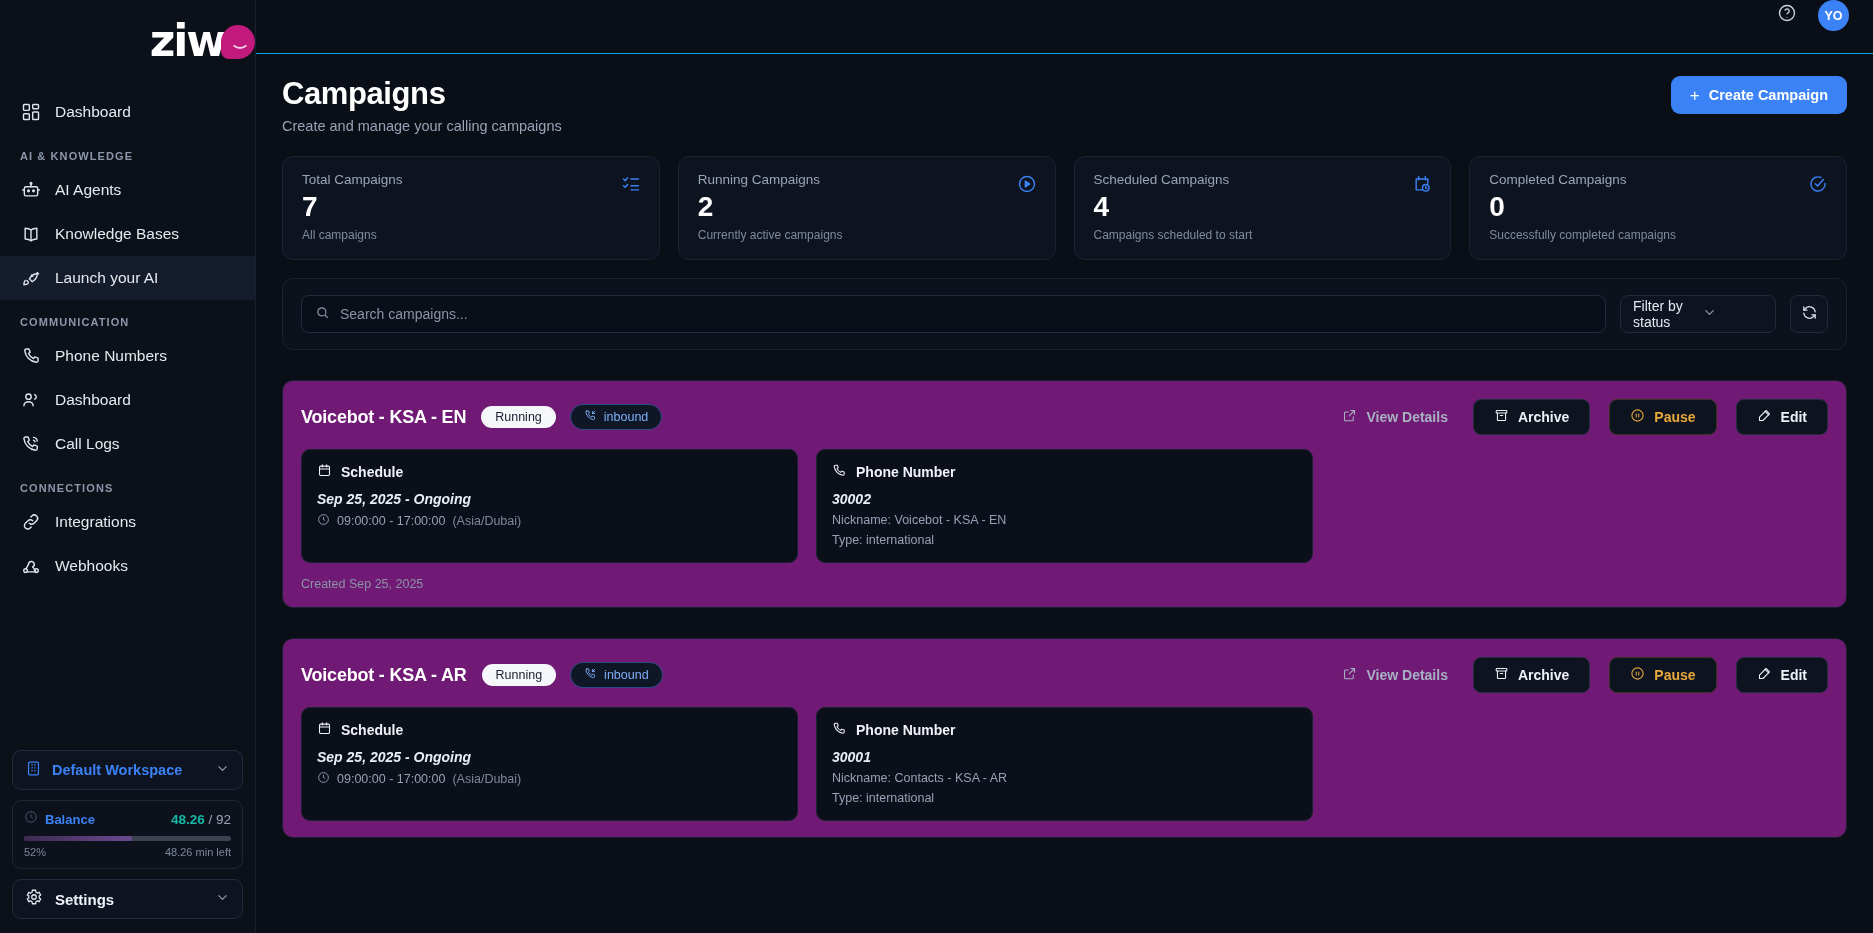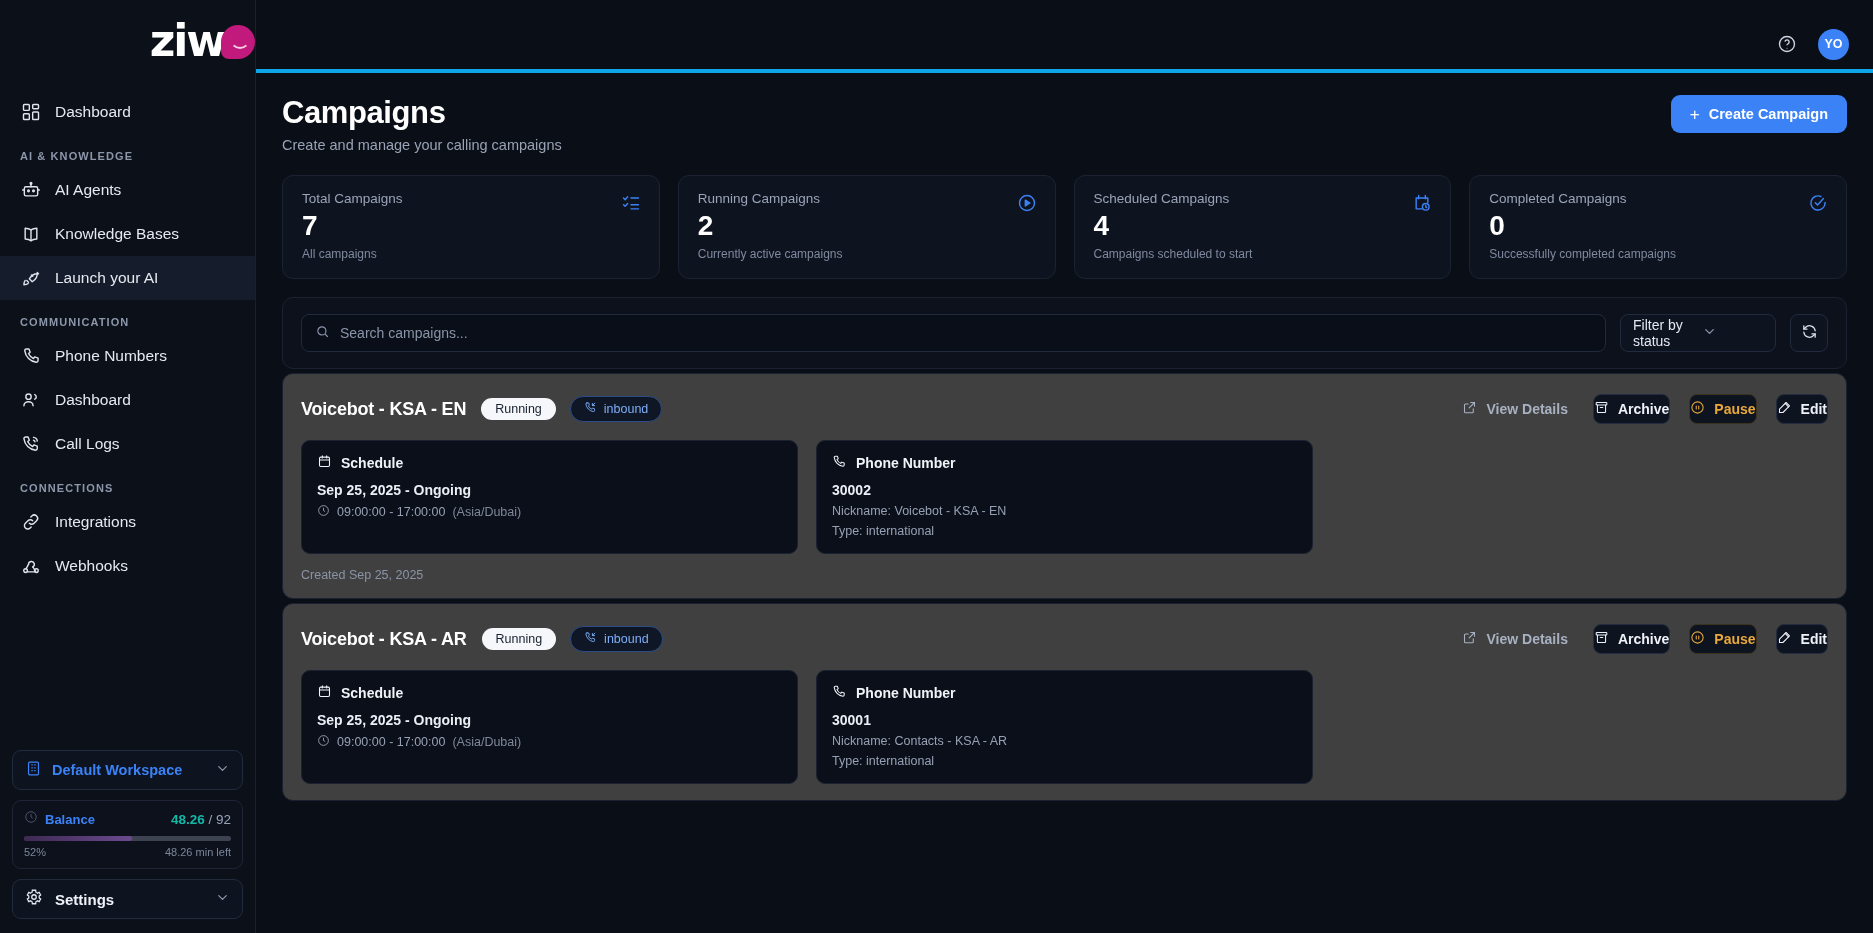--- a/index.html
+++ b/index.html
@@ -83,23 +83,23 @@
     border: 1px solid #222b3d; border-radius: 9px;
     height: 40px; display: flex; align-items: center; gap: 12px;
     padding: 0 12px; cursor: pointer; background: #0e1320;
   }
   .settings-box .sic svg { width: 18px; height: 18px; stroke: #e4e8f1; fill: none; stroke-width: 1.7; }
   .settings-label { flex: 1; font-size: 15px; font-weight: 700; color: #eef1f7; }
 
   
   .main { flex: 1; height: 933px; display: flex; flex-direction: column; background: #0a0e17; overflow: hidden; }
   .topbar {
-    height: 54px; min-height: 54px; border-bottom: 4px solid #0ea5e9;
-    display: flex; align-items: center; justify-content: flex-end;
-    padding: 0 24px; gap: 18px; margin-top: 19px;
+    height: 54px; min-height: 54px; border-bottom: 1px solid #0ea5e9;
+    display: flex; align-items: flex-start; justify-content: flex-end;
+    padding: 0 24px; gap: 18px;
   }
   .help-btn { width: 26px; height: 26px; display: flex; align-items: center; justify-content: center; cursor: pointer; }
   .help-btn svg { width: 20px; height: 20px; stroke: #cfd6e3; fill: none; stroke-width: 1.6; }
   .avatar {
     width: 31px; height: 31px; border-radius: 50%; background: #3b82f6;
     color: #fff; font-size: 12.5px; font-weight: 700;
     display: flex; align-items: center; justify-content: center; cursor: pointer;
   }
   .content { flex: 1; overflow: hidden; padding: 22px 26px 0 26px; }
 
@@ -146,59 +146,59 @@
     cursor: pointer; gap: 8px;
   }
   .select-box span { flex: 1; font-size: 14px; color: #e3e8f1; }
   .refresh-btn {
     width: 38px; height: 38px; background: #0e1320; border: 1px solid #222b3d;
     border-radius: 8px; display: flex; align-items: center; justify-content: center; cursor: pointer;
   }
   .refresh-btn svg { width: 17px; height: 17px; stroke: #dbe1ec; fill: none; stroke-width: 1.8; stroke-linecap: round; stroke-linejoin: round; }
 
   .camp-card {
-    background: #404040; border: 1px solid #1a2130; border-radius: 11px;
-    margin-top: 4px; padding: 18px 18px 16px 18px;
+    background: #701a75; border: 1px solid #1a2130; border-radius: 11px;
+    margin-top: 30px; padding: 18px 18px 16px 18px;
   }
   .camp-head { display: flex; align-items: center; }
   .camp-title { font-size: 18px; font-weight: 700; color: #ffffff; margin-right: 15px; letter-spacing: -0.2px; }
   .pill-status {
     background: #f5f7fa; color: #17202f; font-size: 12.5px; font-weight: 400;
     border-radius: 999px; padding: 4px 14px; margin-right: 14px;
   }
   .pill-dir {
     border: 1px solid #2b4c86; color: #7eaef7; font-size: 12.5px;
     border-radius: 999px; padding: 4px 13px; display: flex; align-items: center; gap: 7px;
     background: #0f1726;
   }
   .pill-dir svg { width: 13px; height: 13px; stroke: #7eaef7; fill: none; stroke-width: 1.7; stroke-linecap: round; stroke-linejoin: round; }
   .camp-actions { margin-left: auto; display: flex; align-items: center; gap: 19px; }
   .act-link {
     display: flex; align-items: center; gap: 9px; color: #a8b1c2;
     font-size: 14px; font-weight: 700; cursor: pointer; padding: 0 6px; height: 34px;
   }
   .act-link svg { width: 15px; height: 15px; stroke: #a8b1c2; fill: none; stroke-width: 1.7; stroke-linecap: round; stroke-linejoin: round; }
   .act-btn {
-    display: flex; align-items: center; gap: 9px; height: 30px; padding: 0 0;
+    display: flex; align-items: center; gap: 9px; height: 36px; padding: 0 20px;
     border: 1px solid #242d3f; border-radius: 8px; background: #0e1320;
     font-size: 14px; font-weight: 700; color: #eef1f7; cursor: pointer;
     font-family: "Liberation Sans", sans-serif;
   }
   .act-btn svg { width: 15px; height: 15px; stroke: #eef1f7; fill: none; stroke-width: 1.7; stroke-linecap: round; stroke-linejoin: round; }
   .act-btn.warn { color: #e8a93a; border-color: #3a3320; }
   .act-btn.warn svg { stroke: #e8a93a; }
 
   .camp-body { display: grid; grid-template-columns: 1fr 1fr 1fr; gap: 18px; margin-top: 14px; }
   .info-box {
     background: #0b0f1a; border: 1px solid #1a2130; border-radius: 9px;
     padding: 13px 15px 15px 15px;
   }
   .info-head { display: flex; align-items: center; gap: 9px; font-size: 14px; font-weight: 700; color: #f0f3f8; }
   .info-head svg { width: 15px; height: 15px; stroke: #f0f3f8; fill: none; stroke-width: 1.7; stroke-linecap: round; stroke-linejoin: round; }
-  .info-main { font-size: 14px; font-weight: 700; color: #eaeef5; margin-top: 10px; }
+  .info-main { font-size: 14px; font-weight: 700; color: #eaeef5; margin-top: 10px; font-style: italic; }
   .info-sub { font-size: 12.5px; color: #97a1b4; margin-top: 6px; display: flex; align-items: center; gap: 7px; }
   .info-sub svg { width: 13px; height: 13px; stroke: #97a1b4; fill: none; stroke-width: 1.7; }
   .info-sub .tz { color: #7e8899; }
   .info-line { font-size: 12.5px; color: #97a1b4; margin-top: 6px; }
   .created { font-size: 12.5px; color: #8a93a6; margin-top: 14px; }
 </style>
 </head>
 <body>
 
 <div class="app">

